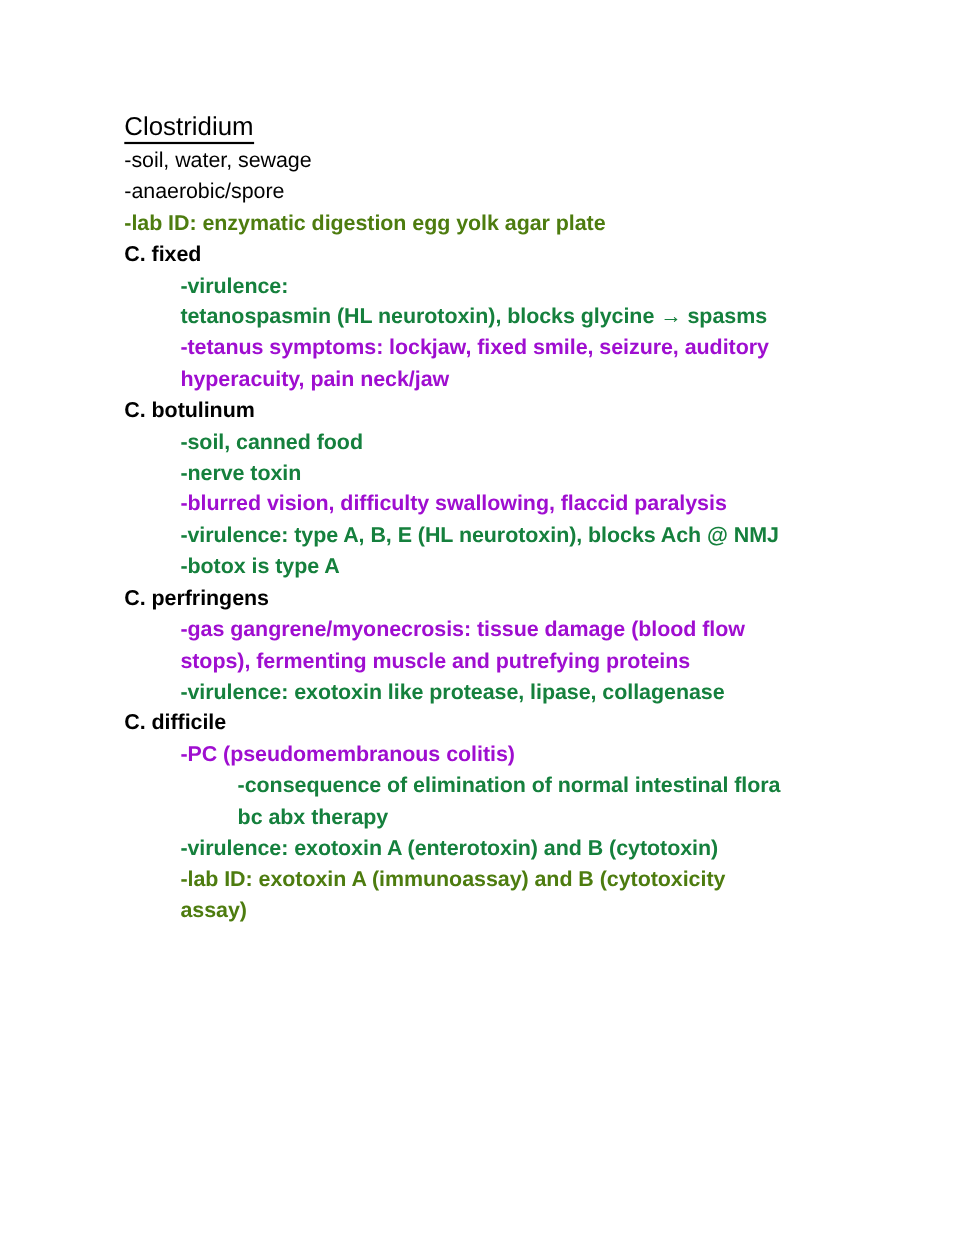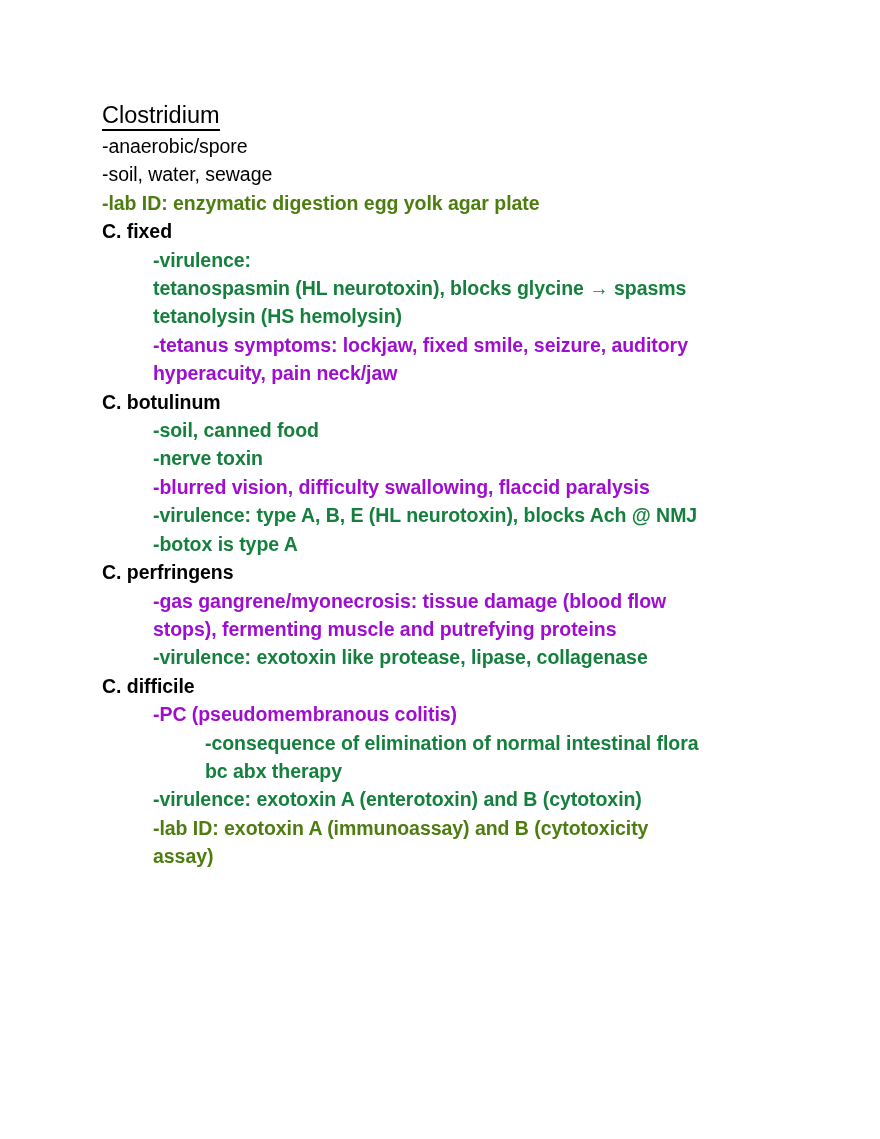--- a/index.html
+++ b/index.html
@@ -17,21 +17,21 @@
   }
   .page {
     position: relative;
     width: 880px;
     height: 1139px;
     background: #ffffff;
     box-sizing: border-box;
   }
   .notes {
     position: absolute;
-    left: 102px;
+    left: 113px;
     top: 100px;
     width: 700px;
   }
   .line {
     font-size: 19.5px;
     line-height: 28.4px;
     letter-spacing: -0.05px;
     white-space: pre-wrap;
     color: #000000;
   }
@@ -64,27 +64,26 @@
     padding-bottom: 1px;
   }
 </style>
 </head>
 <body>
 
 <div class="page">
   <div class="notes">
     <div class="title"><span class="u">Clostridium</span></div>
     <div id="lines-container">
+        <div class="line lvl0 regular c-black">-soil, water, sewage</div>
         <div class="line lvl0 regular c-black">-anaerobic/spore</div>
-        <div class="line lvl0 regular c-black">-soil, water, sewage</div>
         <div class="line lvl0 bold c-red">-lab ID: enzymatic digestion egg yolk agar plate</div>
         <div class="line lvl0 bold c-black">C. fixed</div>
         <div class="line lvl1 bold c-blue">-virulence:</div>
         <div class="line lvl1 bold c-blue">tetanospasmin (HL neurotoxin), blocks glycine → spasms</div>
-        <div class="line lvl1 bold c-blue">tetanolysin (HS hemolysin)</div>
         <div class="line lvl1 bold c-purple">-tetanus symptoms: lockjaw, fixed smile, seizure, auditory</div>
         <div class="line lvl1 bold c-purple">hyperacuity, pain neck/jaw</div>
         <div class="line lvl0 bold c-black">C. botulinum</div>
         <div class="line lvl1 bold c-blue">-soil, canned food</div>
         <div class="line lvl1 bold c-blue">-nerve toxin</div>
         <div class="line lvl1 bold c-purple">-blurred vision, difficulty swallowing, flaccid paralysis</div>
         <div class="line lvl1 bold c-blue">-virulence: type A, B, E (HL neurotoxin), blocks Ach @ NMJ</div>
         <div class="line lvl1 bold c-blue">-botox is type A</div>
         <div class="line lvl0 bold c-black">C. perfringens</div>
         <div class="line lvl1 bold c-purple">-gas gangrene/myonecrosis: tissue damage (blood flow</div>

